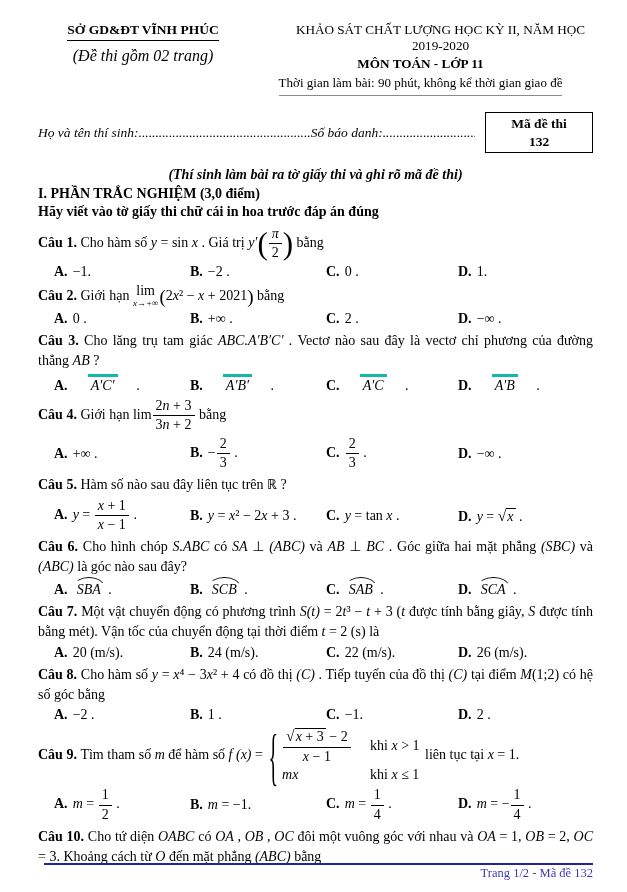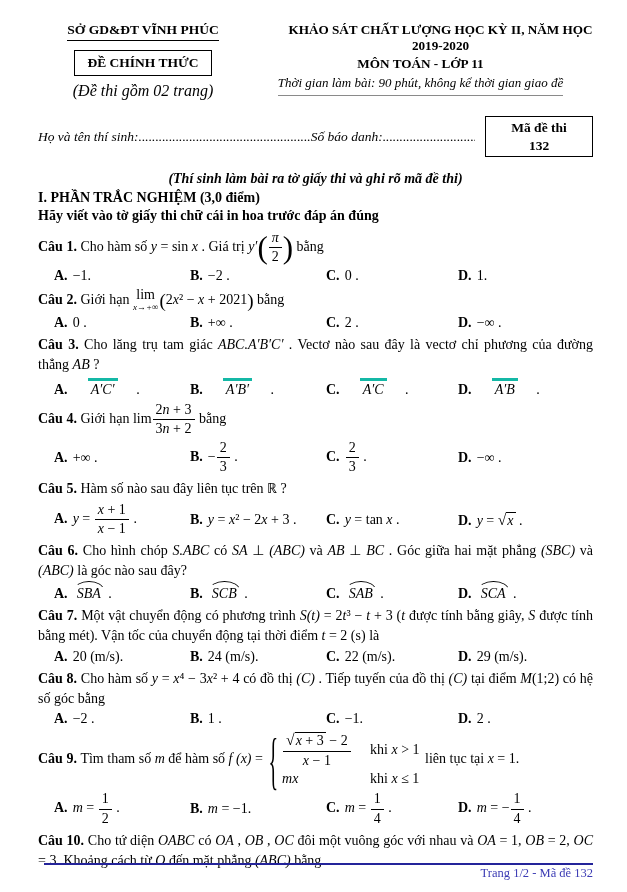--- a/index.html
+++ b/index.html
@@ -7,24 +7,24 @@
   body { width:627px; height:892px; overflow:hidden; font-family:"Liberation Serif", serif; font-size:14px; color:#000; }
   .page { position:relative; width:627px; height:710px; padding:22px 34px 0 38px;border-radius:18px; }
 
   
   .header { display:flex; }
   .h-left { width:210px; text-align:center; flex-shrink:0; }
   .dept { font-weight:bold; font-size:13.5px; display:inline-block; border-bottom:1px solid #000; padding-bottom:2px; }
   .official-box { display:inline-block; border:1.5px solid #000; font-weight:bold; font-size:13.5px; padding:4px 12px; margin-top:9px; }
   .pages-note { font-style:italic; font-size:16px; margin-top:6px; }
   .h-right { flex:1; text-align:center; }
-  .exam-title { font-weight:bold; font-size:13.2px;margin-left:40px; }
+  .exam-title { font-weight:normal; font-size:13.2px;margin-left:40px; }
   .subject { font-weight:bold; font-size:13.2px; margin-top:2px;font-family:Liberation Serif, serif; }
   .duration { margin-top:3px; }
-  .duration-text { display:inline-block; font-style:italic; font-size:13px; border-bottom:1.5px solid #8a8a8a; padding-bottom:4px; }
+  .duration-text { display:inline-block; font-size:13px; border-bottom:1.5px solid #8a8a8a; padding-bottom:4px; }
 
   
   .name-row { display:flex; align-items:center; margin-top:16px; }
   .name-line { flex:1; font-style:italic; font-size:13.5px; white-space:nowrap; overflow:hidden; }
   .code-box { width:108px; border:1.5px solid #000; text-align:center; font-weight:bold; font-size:13.5px; line-height:1.3; padding:2px 2px; margin-left:10px; }
 
   
   .note-center { text-align:center; font-weight:bold; font-style:italic; margin-top:14px; }
   .section-title { font-weight:bold; margin-top:3px; }
   .guidance { text-align:left; font-weight:bold; margin-top:2px; }
@@ -66,25 +66,20 @@
   .footer-text { text-align:right; color:#3b3bb4; font-size:12.5px; margin-top:1px; }
 </style>
 </head>
 <body>
 
 <div class="page">
 
   <div class="header">
     <div class="h-left">
       <span class="dept">SỞ GD&amp;ĐT VĨNH PHÚC</span>
-      <div>
-        <span class="official-box">
-          <span>ĐỀ CHÍNH THỨC</span>
-        </span>
-      </div>
       <div class="pages-note">(Đề thi gồm 02 trang)</div>
     </div>
     <div class="h-right">
       <div class="exam-title">KHẢO SÁT CHẤT LƯỢNG HỌC KỲ II, NĂM HỌC 2019-2020</div>
       <div class="subject">MÔN TOÁN - LỚP 11</div>
       <div class="duration">
         <span class="duration-text">Thời gian làm bài: 90 phút, không kể thời gian giao đề</span>
       </div>
     </div>
   </div>
@@ -157,21 +152,21 @@
           <span class="opt"><span class="ol">C.</span><span class="arc mi">SAB</span><span class="t"> .</span></span>
           <span class="opt"><span class="ol">D.</span><span class="arc mi">SCA</span><span class="t"> .</span></span>
         </div>
       </div>
       <div class="q">
         <div class="stem"><span class="ql">Câu 7. </span><span class="t">Một vật chuyển động có phương trình </span><span class="mi">S(t)</span><span class="t"> = 2</span><span class="mi">t</span><span class="t">³ − </span><span class="mi">t</span><span class="t"> + 3 (</span><span class="mi">t</span><span class="t"> được tính bằng giây, </span><span class="mi">S</span><span class="t"> được tính bằng mét). Vận tốc của chuyển động tại thời điểm </span><span class="mi">t</span><span class="t"> = 2 (s) là</span></div>
         <div class="opts">
           <span class="opt"><span class="ol">A.</span><span class="t">20 (m/s).</span></span>
           <span class="opt"><span class="ol">B.</span><span class="t">24 (m/s).</span></span>
           <span class="opt"><span class="ol">C.</span><span class="t">22 (m/s).</span></span>
-          <span class="opt"><span class="ol">D.</span><span class="t">29 (m/s).</span></span>
+          <span class="opt"><span class="ol">D.</span><span class="t">26 (m/s).</span></span>
         </div>
       </div>
       <div class="q">
         <div class="stem"><span class="ql">Câu 8. </span><span class="t">Cho hàm số </span><span class="mi">y</span><span class="t"> = </span><span class="mi">x</span><span class="t">⁴ − 3</span><span class="mi">x</span><span class="t">² + 4 có đồ thị </span><span class="mi">(C)</span><span class="t"> . Tiếp tuyến của đồ thị </span><span class="mi">(C)</span><span class="t"> tại điểm </span><span class="mi">M</span><span class="t">(1;2) có hệ số góc bằng</span></div>
         <div class="opts">
           <span class="opt"><span class="ol">A.</span><span class="t">−2 .</span></span>
           <span class="opt"><span class="ol">B.</span><span class="t">1 .</span></span>
           <span class="opt"><span class="ol">C.</span><span class="t">−1.</span></span>
           <span class="opt"><span class="ol">D.</span><span class="t">2 .</span></span>
         </div>

